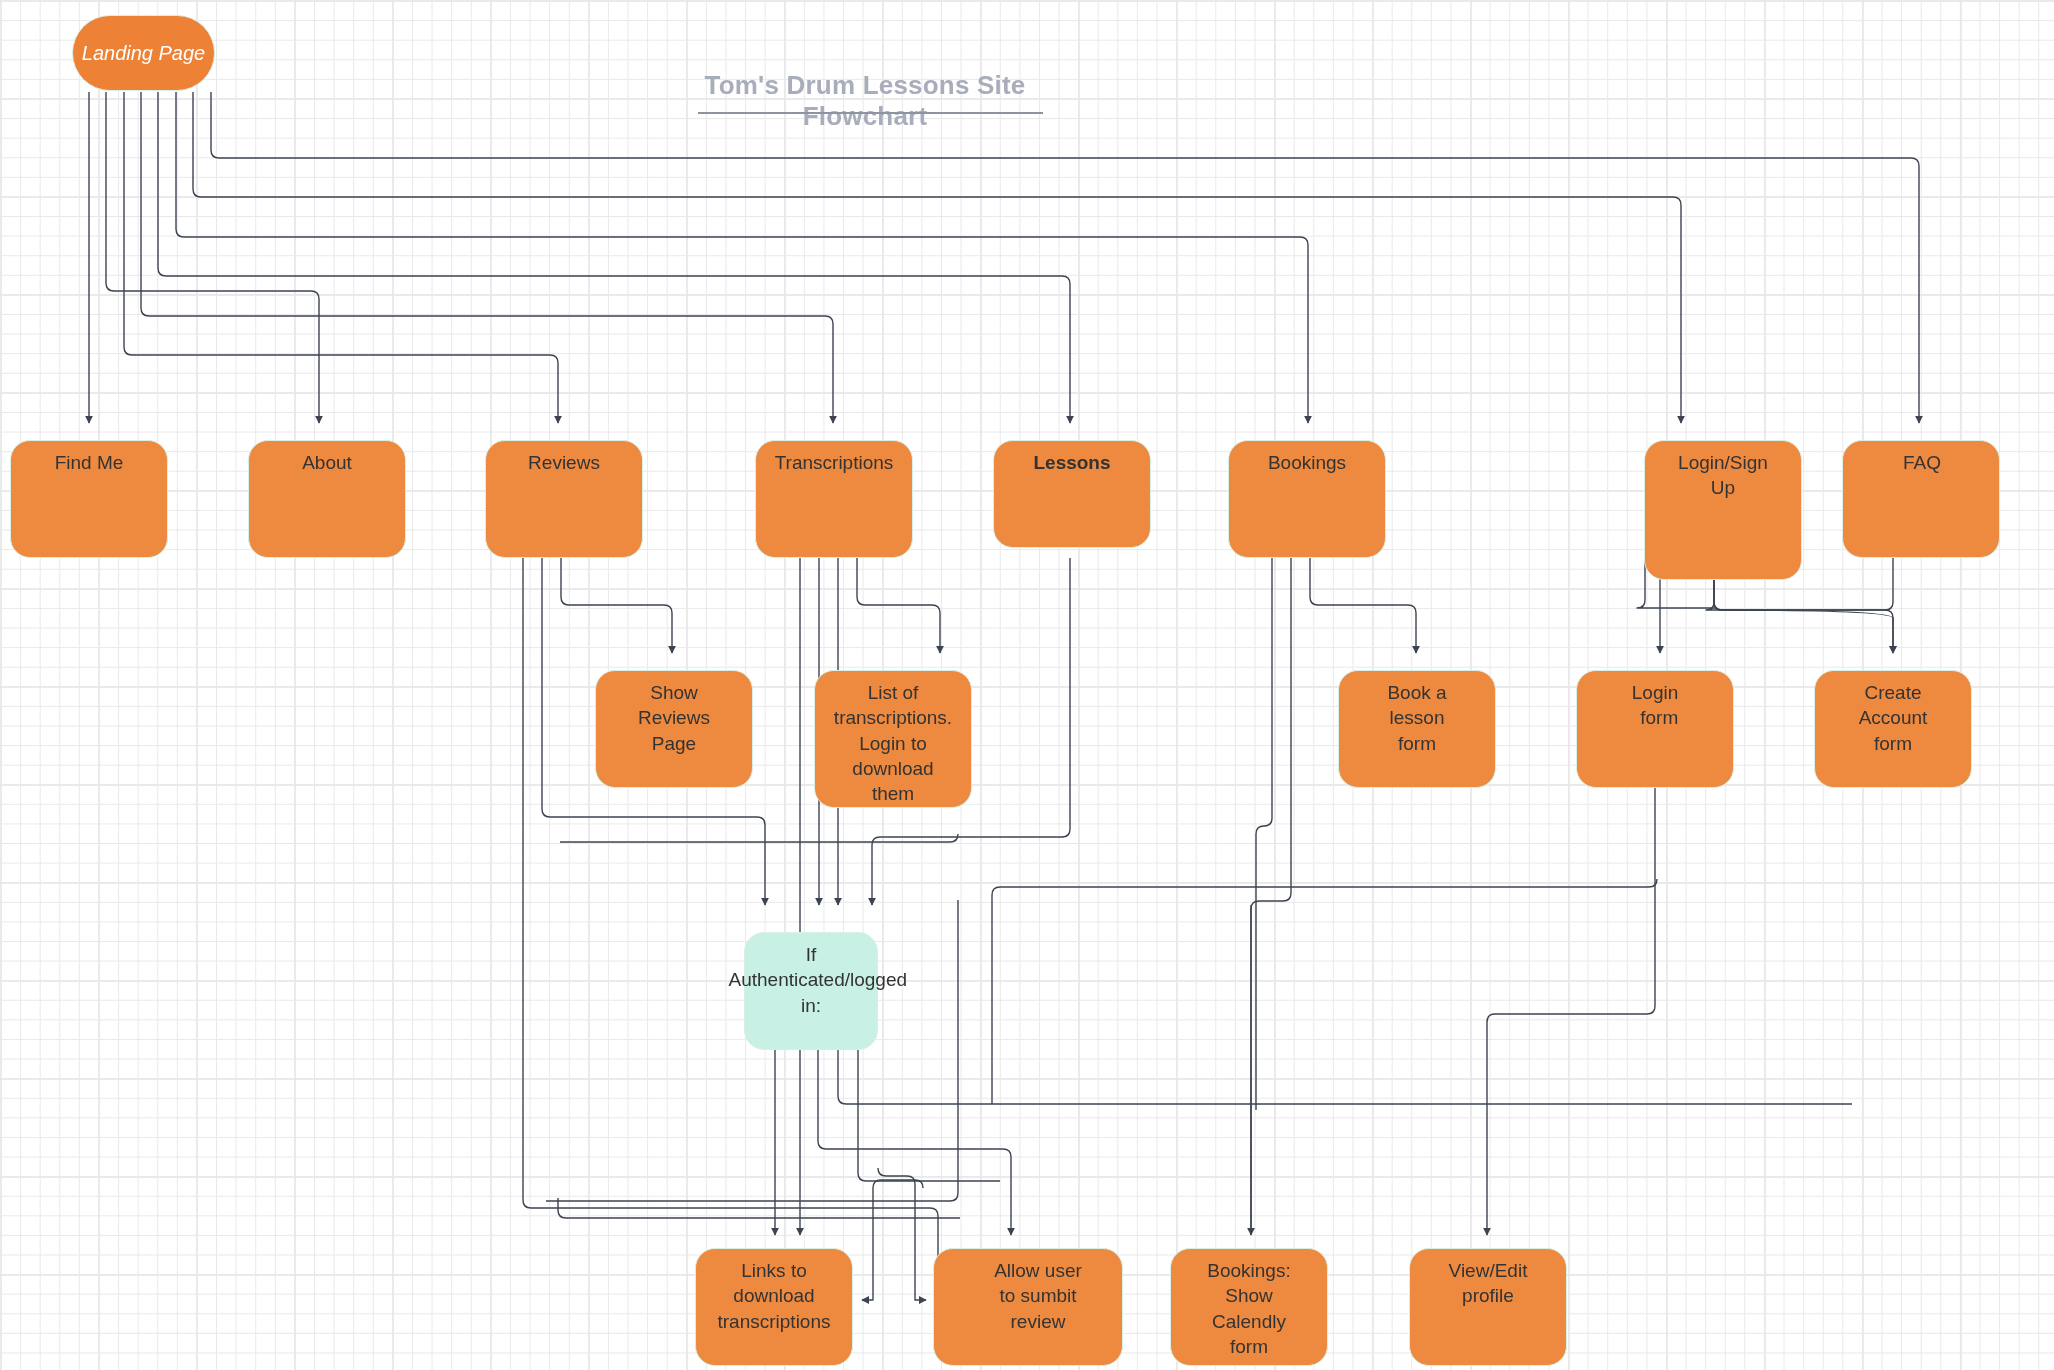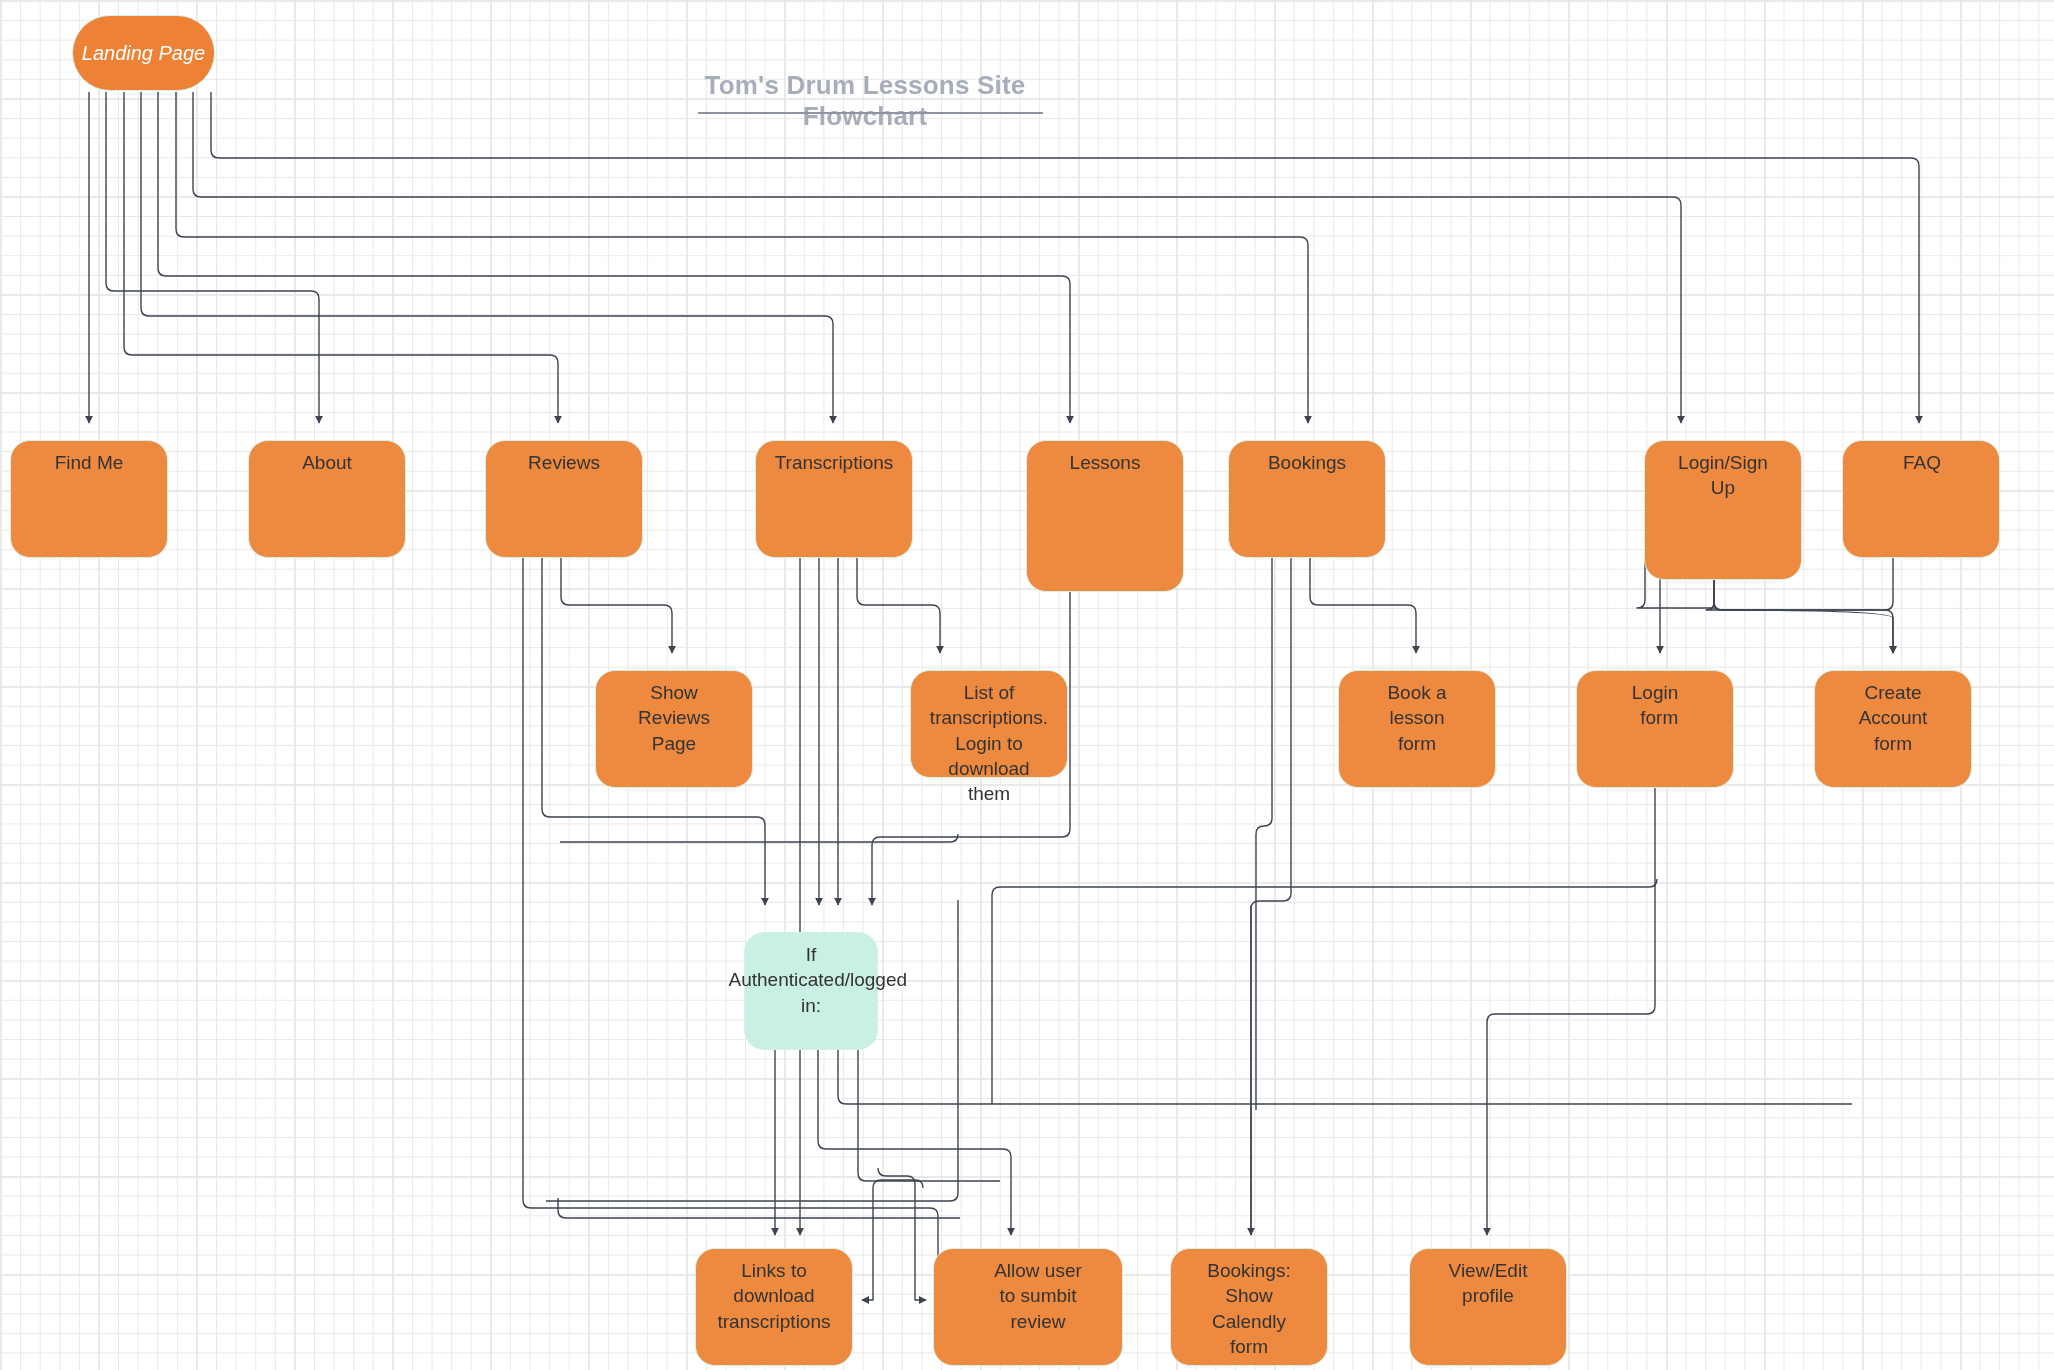--- a/index.html
+++ b/index.html
@@ -172,21 +172,21 @@
   </div>
 
   <div class="node" style="left:485px; top:440px; width:158px; height:118px;">
     <span class="label">Reviews</span>
   </div>
 
   <div class="node" style="left:755px; top:440px; width:158px; height:118px;">
     <span class="label">Transcriptions</span>
   </div>
 
-  <div class="node" style="left:1026px; top:440px; width:158px; height:152px;">
+  <div class="node" style="left:993px; top:440px; width:158px; height:108px;font-weight:bold;">
     <span class="label">Lessons</span>
   </div>
 
   <div class="node" style="left:1228px; top:440px; width:158px; height:118px;">
     <span class="label">Bookings</span>
   </div>
 
   <div class="node" style="left:1604px; top:440px; width:158px; height:140px;margin-left:40px;">
     <span class="label">Login/Sign
 Up</span>
@@ -195,21 +195,21 @@
   <div class="node" style="left:1842px; top:440px; width:158px; height:118px;padding-left:6px;">
     <span class="label">FAQ</span>
   </div>
 
   <div class="node" style="left:595px; top:670px; width:158px; height:118px;">
     <span class="label">Show
 Reviews
 Page</span>
   </div>
 
-  <div class="node" style="left:910px; top:670px; width:158px; height:108px;">
+  <div class="node" style="left:814px; top:670px; width:158px; height:138px;">
     <span class="label">List of
 transcriptions.
 Login to
 download
 them</span>
   </div>
 
   <div class="node" style="left:1338px; top:670px; width:158px; height:118px;">
     <span class="label">Book a
 lesson

